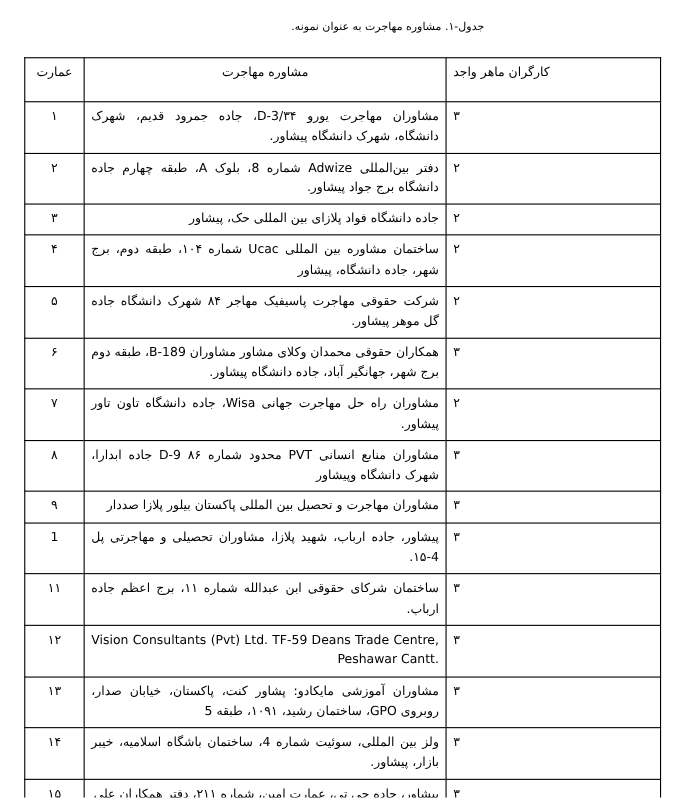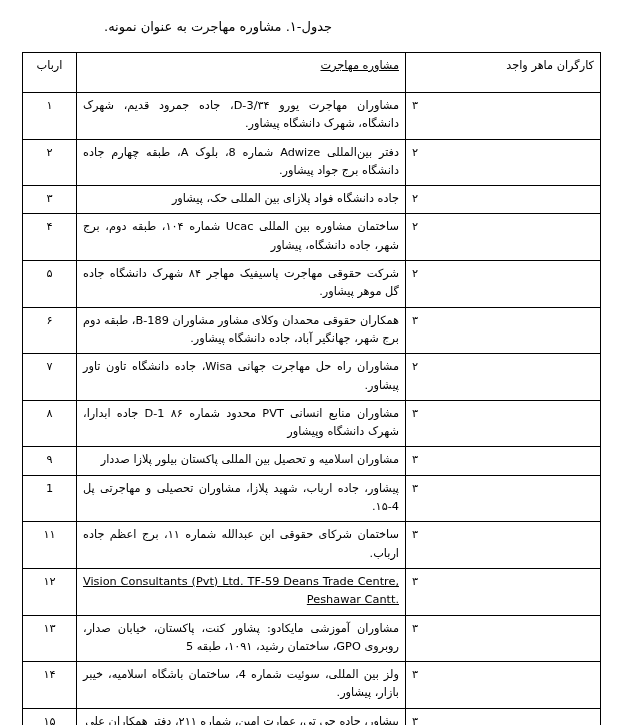--- a/index.html
+++ b/index.html
@@ -21,22 +21,22 @@
     height: 725px;
     box-sizing: border-box;
     padding: 0;
     position: relative;
   }
   .caption {
     position: absolute;
     top: 18px;
     right: 24px;
     left: 24px;
-    text-align: left;
-    font-size: 13px;
+    text-align: center;
+    font-size: 10px;
     line-height: 1.45;
     direction: rtl;
     white-space: nowrap;
     padding-left: 80px;
   }
   table.tbl {
     position: absolute;
     top: 52px;
     right: 24px;
     width: 578px;
@@ -58,40 +58,39 @@
   col.c-cnt  { width: 195px; }
 
   thead th {
     text-align: center;
     vertical-align: middle;
     height: 30px;
     padding-top: 5px;
     padding-bottom: 5px;
   }
   th.h-idx  { text-align: center; }
-  th.h-desc { text-align: right; text-decoration: underline; }
-  th.h-cnt  { text-align: right; }
+  th.h-desc { text-align: center; }
+  th.h-cnt  { text-align: left; }
 
   td.idx {
     text-align: center;
     vertical-align: top;
     padding-top: 5px;
   }
   td.desc {
     text-align: justify;
     text-align-last: right;
     direction: rtl;
     unicode-bidi: plaintext;
   }
   td.desc.ltr {
     direction: ltr;
     text-align: justify;
     text-align-last: right;
     font-family: "DejaVu Sans", "Liberation Sans", sans-serif;
-    text-decoration: underline;
   }
   td.cnt {
     text-align: left;
     vertical-align: top;
     padding-top: 5px;
     padding-left: 8px;
   }
 </style>
 </head>
 <body>
@@ -103,21 +102,21 @@
   <table class="tbl">
     <colgroup>
       <col class="c-cnt">
       <col class="c-desc">
       <col class="c-idx">
     </colgroup>
     <thead>
       <tr>
         <th class="h-cnt">کارگران ماهر واجد</th>
         <th class="h-desc">مشاوره مهاجرت</th>
-        <th class="h-idx">ارباب</th>
+        <th class="h-idx">عمارت</th>
       </tr>
     </thead>
     <tbody>
       <tr>
         <td class="cnt">۳</td>
         <td class="desc">مشاوران مهاجرت یورو D-3/۳۴، جاده جمرود قدیم، شهرک دانشگاه، شهرک دانشگاه پیشاور.</td>
         <td class="idx">۱</td>
       </tr>
       <tr>
         <td class="cnt">۲</td>
@@ -144,26 +143,26 @@
         <td class="desc">همکاران حقوقی محمدان وکلای مشاور مشاوران B-189، طبقه دوم برج شهر، جهانگیر آباد، جاده دانشگاه پیشاور.</td>
         <td class="idx">۶</td>
       </tr>
       <tr>
         <td class="cnt">۲</td>
         <td class="desc">مشاوران راه حل مهاجرت جهانی Wisa، جاده دانشگاه تاون تاور پیشاور.</td>
         <td class="idx">۷</td>
       </tr>
       <tr>
         <td class="cnt">۳</td>
-        <td class="desc">مشاوران منابع انسانی PVT محدود شماره ۸۶ D-1 جاده ابدارا، شهرک دانشگاه وپیشاور</td>
+        <td class="desc">مشاوران منابع انسانی PVT محدود شماره ۸۶ D-9 جاده ابدارا، شهرک دانشگاه وپیشاور</td>
         <td class="idx">۸</td>
       </tr>
       <tr>
         <td class="cnt">۳</td>
-        <td class="desc">مشاوران اسلامیه و تحصیل بین المللی پاکستان بیلور پلازا صددار</td>
+        <td class="desc">مشاوران مهاجرت و تحصیل بین المللی پاکستان بیلور پلازا صددار</td>
         <td class="idx">۹</td>
       </tr>
       <tr>
         <td class="cnt">۳</td>
         <td class="desc">پیشاور، جاده ارباب، شهید پلازا، مشاوران تحصیلی و مهاجرتی پل 4-۱۵.</td>
         <td class="idx">1</td>
       </tr>
       <tr>
         <td class="cnt">۳</td>
         <td class="desc">ساختمان شرکای حقوقی ابن عبدالله شماره ۱۱، برج اعظم جاده ارباب.</td>

